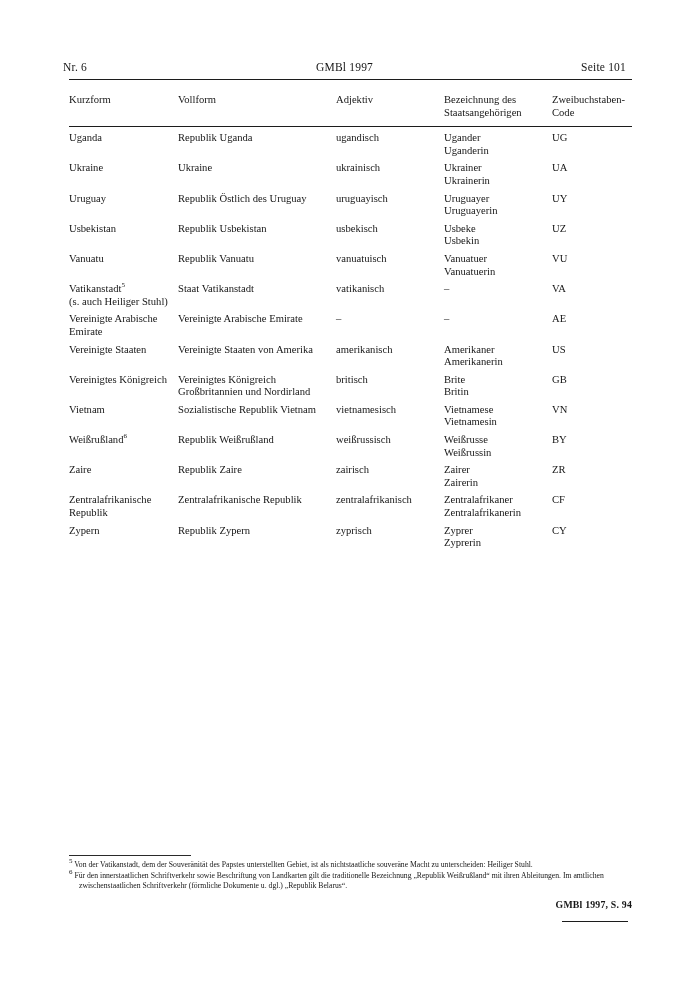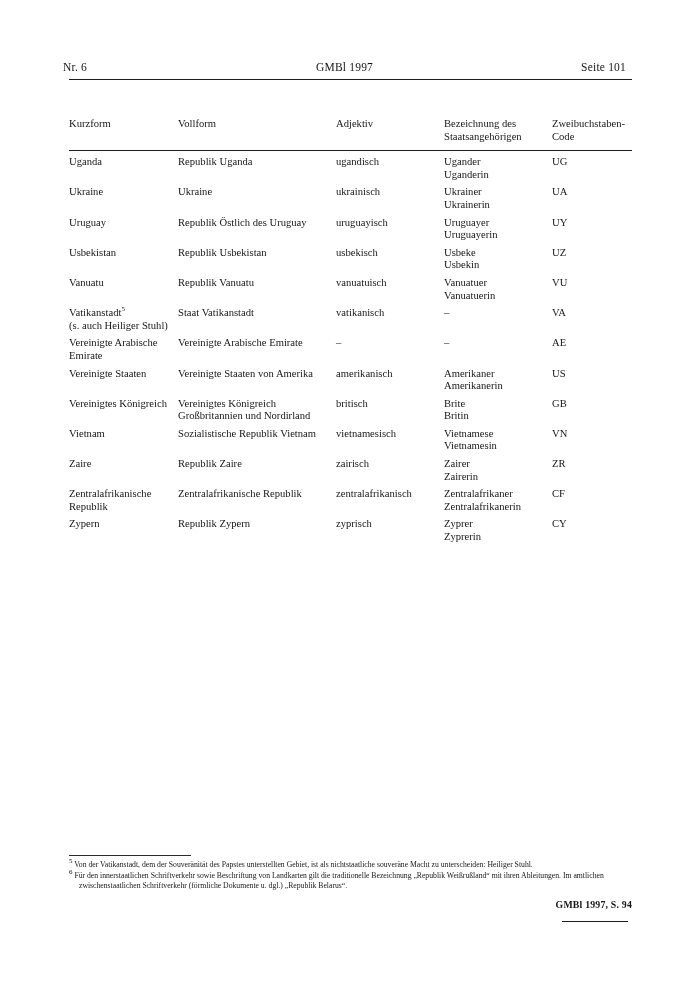--- a/index.html
+++ b/index.html
@@ -29,21 +29,20 @@
   .head-rule {
     position: absolute;
     top: 79px; left: 69px; width: 563px;
     border-top: 1.4px solid #1c1c1c;
   }
   table.country-table {
     position: absolute;
     top: 89px; left: 69px; width: 563px;
     border-collapse: collapse;
     table-layout: fixed;
-    margin-top: 24px;
   }
   .country-table th {
     text-align: left;
     vertical-align: top;
     font-weight: normal;
     font-size: 10.6px;
     line-height: 12.6px;
     padding: 5px 6px 7px 0;
     border-bottom: 1.4px solid #1c1c1c;
   }
@@ -308,20 +307,38 @@
           <td>
             <div>Vietnamese</div>
             <div>Vietnamesin</div>
           </td>
           <td>
             <div>VN</div>
           </td>
         </tr>
         <tr>
           <td>
+            <div>Weißrußland<sup>6</sup></div>
+          </td>
+          <td>
+            <div>Republik Weißrußland</div>
+          </td>
+          <td>
+            <div>weißrussisch</div>
+          </td>
+          <td>
+            <div>Weißrusse</div>
+            <div>Weißrussin</div>
+          </td>
+          <td>
+            <div>BY</div>
+          </td>
+        </tr>
+        <tr>
+          <td>
             <div>Zaire</div>
           </td>
           <td>
             <div>Republik Zaire</div>
           </td>
           <td>
             <div>zairisch</div>
           </td>
           <td>
             <div>Zairer</div>

